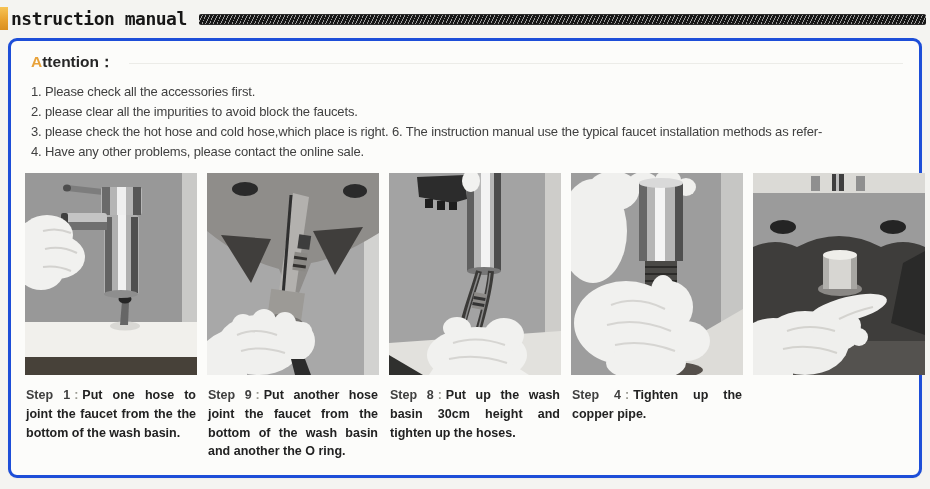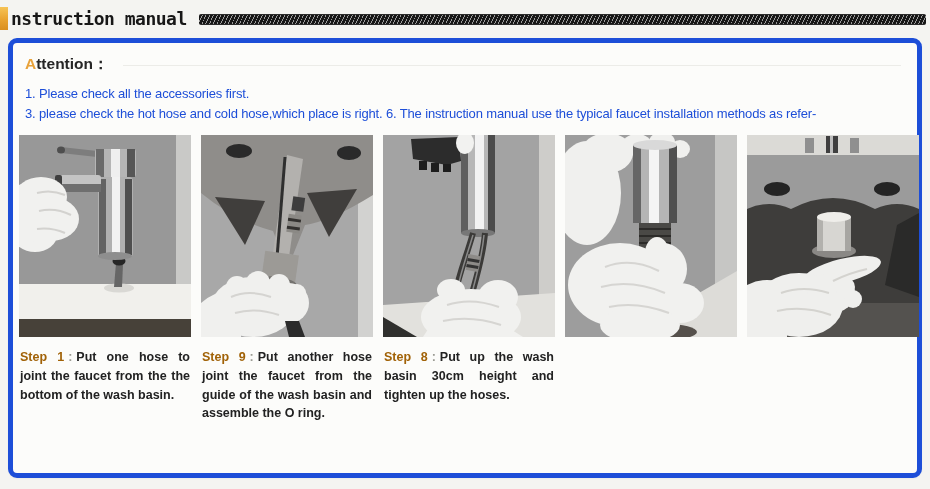--- a/index.html
+++ b/index.html
@@ -25,65 +25,67 @@
   }
   .title-divider{
     flex:1;height:9px;margin:2px 4px 0 12px;
     background:repeating-linear-gradient(115deg,#161616 0 2.6px,#9a9a9a 2.6px 3.4px);
     border-top:1px solid #2a2a2a;border-bottom:1px solid #2a2a2a;
     border-radius:2px;
   }
   
   .panel{
     position:absolute;left:8px;right:8px;top:38px;bottom:11px;
-    background:#fcfcfa;border:5px solid #1d4ed8;border-radius:9px;
-    padding:9px 6px 0 2px;box-sizing:border-box;
+    background:#fcfcfa;border:3px solid #1d4ed8;border-radius:9px;
+    padding:9px 6px 0 10px;box-sizing:border-box;
     box-shadow:0 1px 2px rgba(0,0,0,0.04);
   }
   .attention-row{display:flex;align-items:center;margin:2px 10px 0 10px;}
   .attention-heading{font-size:15.5px;font-weight:bold;color:#262626;white-space:nowrap;}
   .attention-heading .accent-letter{color:#e8a23a;}
   .attention-rule{flex:1;height:1px;background:#ececE8;margin-left:14px;margin-top:2px;}
   .attention-list{margin:9px 8px 0 10px;}
   .attention-line{
-    font-size:13px;letter-spacing:-0.15px;line-height:20px;color:#1d4ed8;
+    font-size:13px;letter-spacing:-0.15px;line-height:20px;color:#404040;
     white-space:nowrap;overflow:hidden;
   }
   
   .steps-row{display:flex;gap:10px;margin:11px 4px 0 4px;}
   .step-col{width:172px;flex:0 0 172px;}
   .step-photo{width:172px;height:202px;overflow:hidden;background:#999;}
   .step-photo svg{display:block;}
   .step-caption{
     margin-top:11px;padding:0 1px;
     font-size:12.5px;font-weight:bold;line-height:1.5;color:#222;
     text-align:justify;
   }
-  .cap-label{color:#a16207;}
+  .cap-label{color:#404040;}
   .cap-colon{color:#9b9b93;padding:0 4px;font-weight:bold;}
 </style>
 </head>
 <body>
 
 <div class="header">
   <div class="accent-bar"></div>
   <div class="page-title">nstruction manual</div>
   <div class="title-divider"></div>
 </div>
 
 <div class="panel">
 
   <div class="attention-row">
     <div class="attention-heading"><span class="accent-letter">A</span><span>ttention：</span></div>
     <div class="attention-rule"></div>
   </div>
 
   <div class="attention-list">
     <div class="attention-line">1.  Please check all the accessories first.</div>
+    <div class="attention-line">2.  please clear all the impurities to avoid block the faucets.</div>
     <div class="attention-line">3.  please check the hot hose and cold hose,which place is right. 6.  The instruction manual use the typical faucet installation methods as refer-</div>
+    <div class="attention-line">4.  Have any other problems, please contact the online sale.</div>
   </div>
 
   <div class="steps-row">
 
     <div class="step-col">
       <div class="step-photo">
         <svg width="172" height="202" viewBox="0 0 172 202">
           <rect width="172" height="202" fill="#989898"></rect>
           <rect x="157" width="15" height="202" fill="#c9c9c7"></rect>
           <rect y="149" width="172" height="38" fill="#f1f0ec"></rect>
@@ -152,21 +154,21 @@
             <circle cx="96" cy="158" r="9"></circle>
             <path d="M0 168 Q20 150 40 160 L40 202 H0 Z"></path>
           </g>
           <g stroke="#d5d4d1" stroke-width="2" fill="none">
             <path d="M30 162 q18 -8 40 0"></path>
             <path d="M34 178 q20 -6 44 2"></path>
           </g>
           <path d="M84 186 L98 186 L104 202 L88 202 Z" fill="#2b2b2b"></path>
         </svg>
       </div>
-      <div class="step-caption"><span class="cap-label">Step 9</span><span class="cap-colon">:</span><span class="cap-text">Put another hose joint the faucet from the guide of the wash basin and assemble the O ring.</span></div>
+      <div class="step-caption"><span class="cap-label">Step 9</span><span class="cap-colon">:</span><span class="cap-text">Put another hose joint the faucet from the bottom of the wash basin and another the O ring.</span></div>
     </div>
 
     <div class="step-col">
       <div class="step-photo">
         <svg width="172" height="202" viewBox="0 0 172 202">
           <rect width="172" height="202" fill="#a3a3a3"></rect>
           <rect x="156" width="16" height="202" fill="#cecdca"></rect>
           <path d="M0 170 L172 158 V202 H0 Z" fill="#e2e1dd"></path>
           <path d="M0 182 L34 202 H0 Z" fill="#30302e"></path>
           <rect x="78" y="0" width="34" height="98" fill="#b7b7b7"></rect>
@@ -238,20 +240,21 @@
             <ellipse cx="115" cy="168" rx="24" ry="20"></ellipse>
             <ellipse cx="75" cy="190" rx="40" ry="18"></ellipse>
           </g>
           <g stroke="#d6d5d2" stroke-width="2" fill="none">
             <path d="M40 132 q26 -10 54 4"></path>
             <path d="M36 152 q30 -8 64 6"></path>
             <path d="M44 172 q28 -6 60 6"></path>
           </g>
         </svg>
       </div>
+      <div class="step-caption"><span class="cap-label">Step 4</span><span class="cap-colon">:</span><span class="cap-text">Tighten up the copper pipe.</span></div>
     </div>
 
     <div class="step-col">
       <div class="step-photo">
         <svg width="172" height="202" viewBox="0 0 172 202">
           <rect width="172" height="202" fill="#3e3d3b"></rect>
           <rect y="168" width="172" height="34" fill="#54524f"></rect>
           <path d="M150 90 L172 78 V162 L138 150 Z" fill="#2a2a29"></path>
           <path d="M0 20 H172 V74 Q150 64 128 74 Q86 52 44 74 Q22 64 0 74 Z" fill="#9b9b9b"></path>
           <rect width="172" height="20" fill="#dbdad6"></rect>

